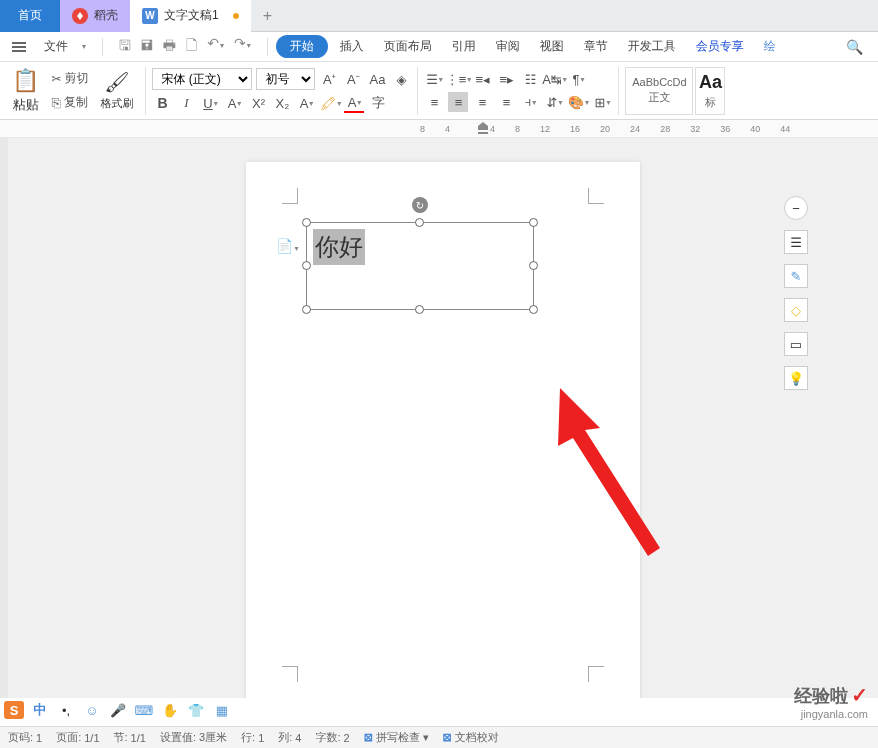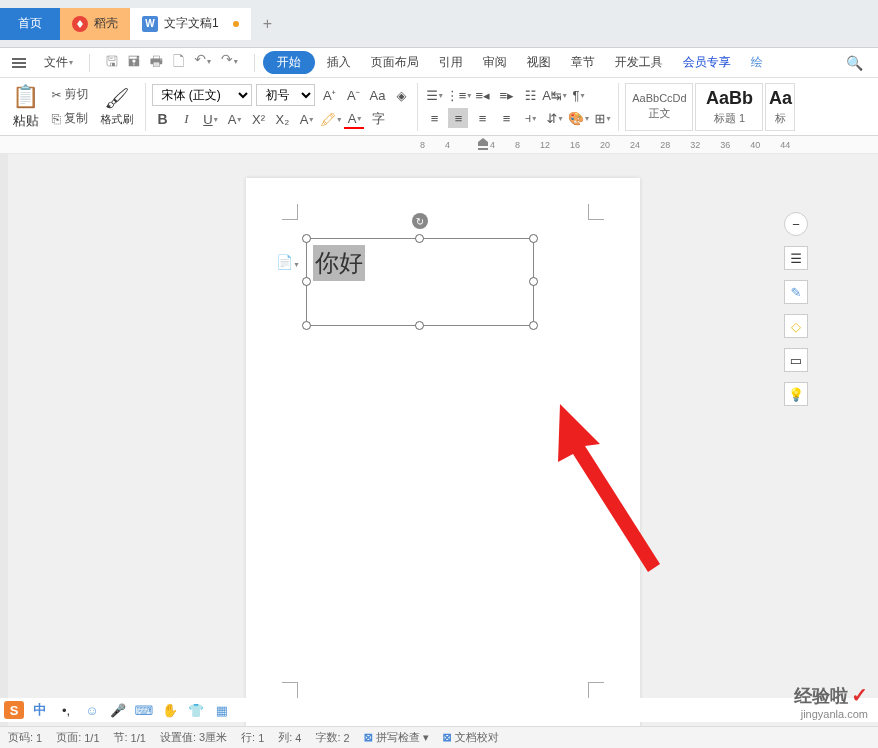--- a/index.html
+++ b/index.html
@@ -1,32 +1,32 @@
 <!DOCTYPE html>
 <html><head>
 <meta charset="utf-8">
 <style>
   * { box-sizing: border-box; margin: 0; padding: 0; font-family: "Microsoft YaHei", sans-serif; }
   body { width: 878px; height: 748px; background: #fff; font-size: 12px; color: #333; overflow: hidden; position: relative; }
   
   
-  .tab-bar { height: 48px; background: #e9ecef; display: flex; align-items: center; border-bottom: 1px solid #d0d0d0; }
+  .tab-bar { height: 32px; background: #e9ecef; display: flex; align-items: center; border-bottom: 1px solid #d0d0d0; }
   .tab { height: 32px; display: flex; align-items: center; padding: 0 12px; gap: 6px; cursor: pointer; }
   .tab.home { background: #2b7cd3; color: #fff; font-weight: 500; padding: 0 18px; }
   .tab.doc { background: #fff; }
-  .tab.shell { background: #fdba74; }
+  .tab.shell { background: #c4b5fd; }
   .tab .dot { width: 6px; height: 6px; border-radius: 50%; background: #f0a020; margin-left: 8px; }
   .tab .plus { font-size: 16px; color: #888; }
   .icon-w { width: 16px; height: 16px; background: #4a88d8; color: #fff; display: flex; align-items: center; justify-content: center; font-size: 10px; font-weight: bold; border-radius: 2px; }
   .icon-dk { width: 16px; height: 16px; background: #e8443a; border-radius: 50%; display: flex; align-items: center; justify-content: center; }
   
   
   .menu-bar { height: 30px; display: flex; align-items: center; padding: 0 6px; gap: 4px; border-bottom: 1px solid #e0e0e0; }
   .menu-btn { padding: 4px 8px; cursor: pointer; font-size: 12px; color: #444; }
-  .menu-btn.file { display: flex; align-items: center; gap: 0; }
+  .menu-btn.file { display: flex; align-items: center; gap: 13px; }
   .menu-btn.active { background: #2b7cd3; color: #fff; border-radius: 12px; padding: 3px 14px; }
   .menu-btn.vip { color: #1d4ed8; }
   .hamburger { display: flex; flex-direction: column; gap: 2px; padding: 0 6px; }
   .hamburger span { width: 14px; height: 2px; background: #666; }
   .quick { display: flex; gap: 10px; padding: 0 8px; color: #888; font-size: 14px; }
   .quick span { cursor: pointer; }
   .divider { width: 1px; height: 18px; background: #ddd; margin: 0 4px; }
   .search-icon { margin-left: auto; color: #888; font-size: 14px; padding: 0 8px; }
   
   
@@ -218,24 +218,20 @@
       <span class="fmt-btn">⇵<span class="dd">▾</span></span>
       <span class="fmt-btn">🎨<span class="dd">▾</span></span>
       <span class="fmt-btn">⊞<span class="dd">▾</span></span>
     </div>
   </div>
   <div class="vdiv"></div>
   <div class="style-box">
     <span class="preview">AaBbCcDd</span>
     <span class="label">正文</span>
   </div>
-  <div class="style-box">
-    <span class="preview big">AaBb</span>
-    <span class="label">标题 1</span>
-  </div>
   <div class="style-box" style="width:30px;overflow:hidden">
     <span class="preview big">Aa</span>
     <span class="label">标</span>
   </div>
 </div>
 
 <div class="ruler">
   <div class="marks">
     <span>8</span>
       <span>4</span>

